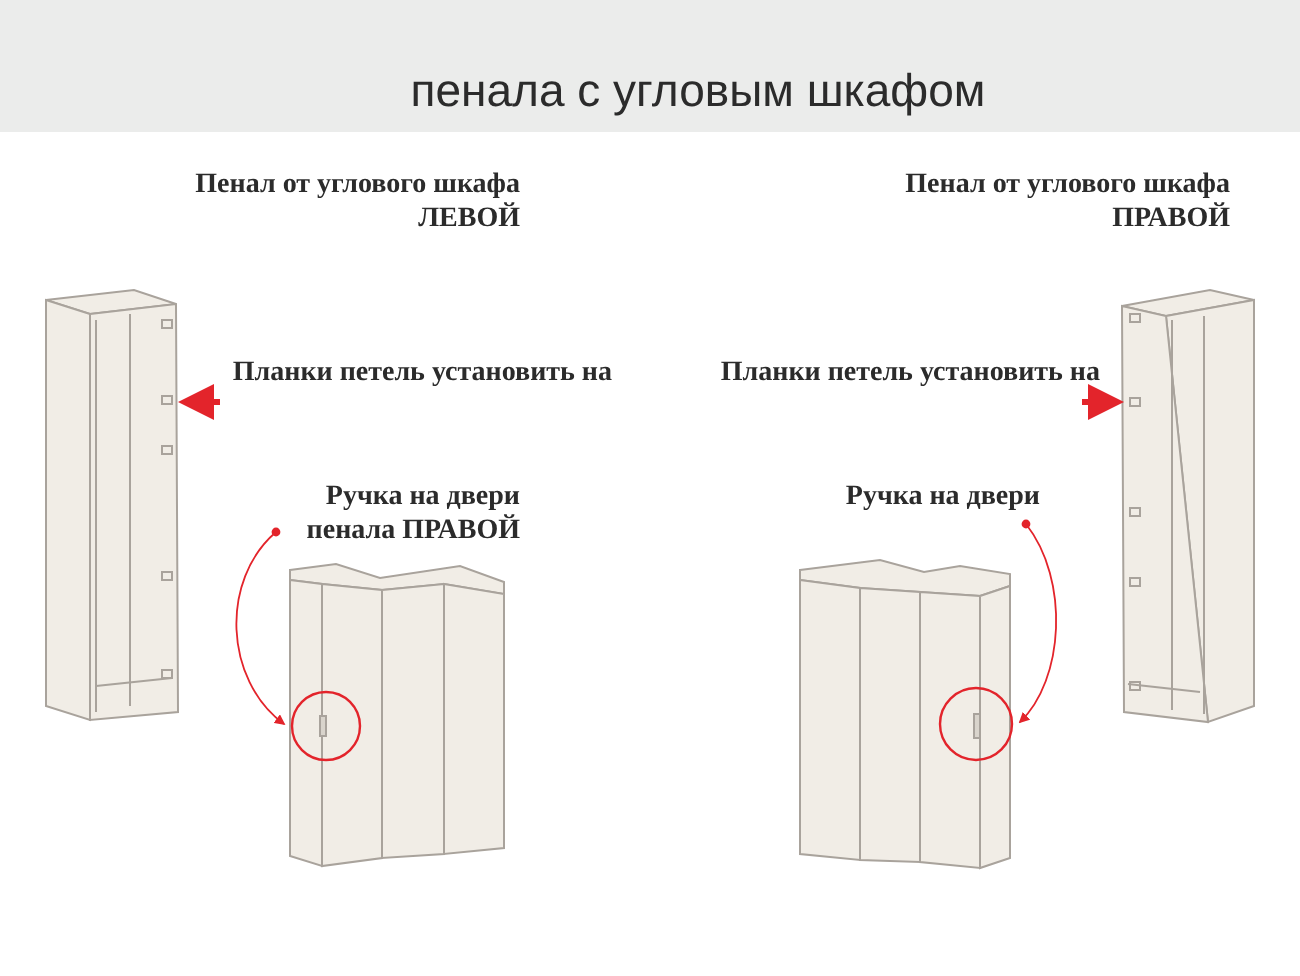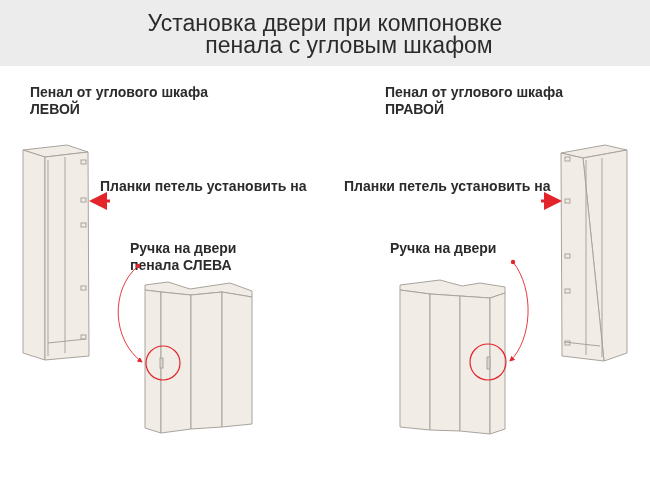--- a/index.html
+++ b/index.html
@@ -1,27 +1,26 @@
 <!DOCTYPE html>
 <html><head>
 <meta charset="utf-8">
 <style>
   html, body { margin:0; padding:0; }
   body { width:650px; height:488px; background:#ffffff; position:relative; overflow:hidden; font-family:"Liberation Sans", sans-serif; }
   .header { position:absolute; left:0; top:0; width:650px; height:66px; background:#ebeceb; }
   .title { position:absolute; left:0; width:650px; text-align:center; font-size:23px; color:#2b2b2b; line-height:26px; }
   .t1 { top:10px; } .t2 { top:32px;padding-left:24px; }
-  .lbl { position:absolute; font-weight:bold; font-size:14px; color:#2b2b2b; text-align:left; line-height:17px; white-space:nowrap; }
+  .lbl { position:absolute; font-weight:bold; font-size:14px; color:#2b2b2b; text-align:right; line-height:17px; white-space:nowrap;font-family:Liberation Serif, serif; }
   svg { position:absolute; left:0; top:0; }
 </style>
 </head>
 <body>
 
 <div class="header">
-  <div class="title t1">Установка двери при компоновке</div>
   <div class="title t2">пенала с угловым шкафом</div>
 </div>
 
 <div class="lbl" style="left:30px; top:84px; width:230px;">
   <div>Пенал от углового шкафа</div>
   <div>ЛЕВОЙ</div>
 </div>
 <div class="lbl" style="left:385px; top:84px; width:230px;">
   <div>Пенал от углового шкафа</div>
   <div>ПРАВОЙ</div>
@@ -29,21 +28,21 @@
 
 <div class="lbl" style="left:100px; top:178px; width:206px;">
   <div>Планки петель установить на</div>
 </div>
 <div class="lbl" style="left:344px; top:178px; width:206px;">
   <div>Планки петель установить на</div>
 </div>
 
 <div class="lbl" style="left:130px; top:240px; width:130px;">
   <div>Ручка на двери</div>
-  <div>пенала СЛЕВА</div>
+  <div>пенала ПРАВОЙ</div>
 </div>
 <div class="lbl" style="left:390px; top:240px; width:130px;">
   <div>Ручка на двери</div>
 </div>
 
 <svg width="650" height="488" viewBox="0 0 650 488">
   <defs>
     <marker id="ah" markerWidth="6" markerHeight="6" refX="5" refY="3" orient="auto">
       <path d="M0,0 L6,3 L0,6 z" fill="#e3242b"></path>
     </marker>

